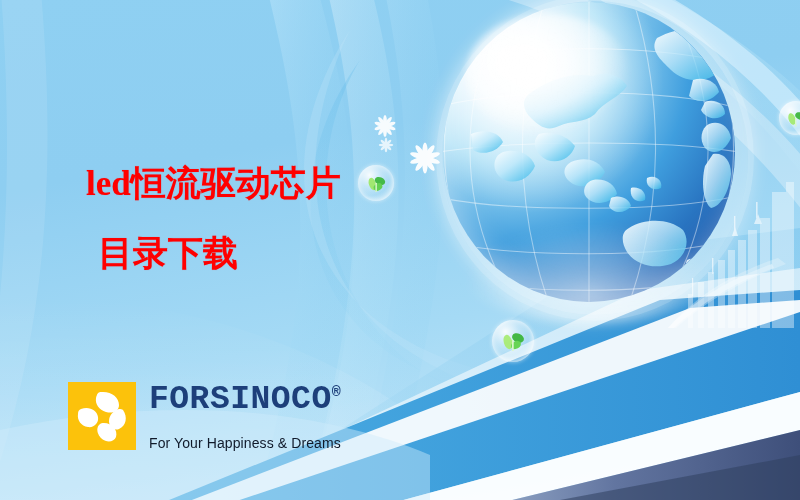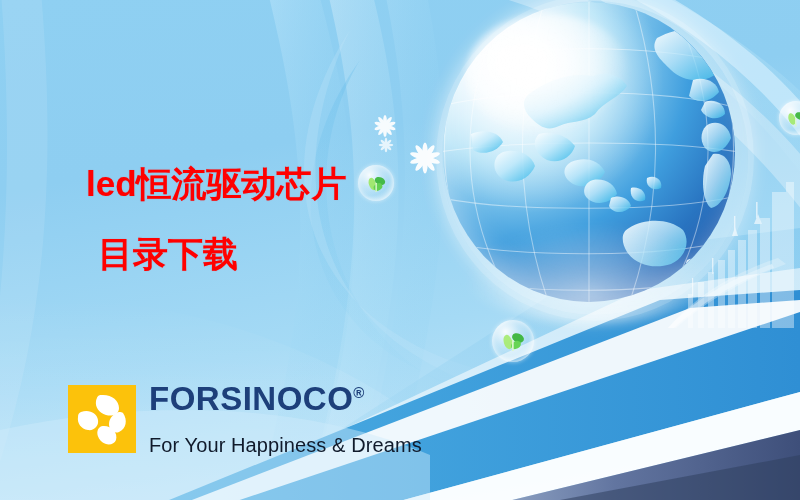--- a/index.html
+++ b/index.html
@@ -47,34 +47,34 @@
 
   
   .bubble{position:absolute;border-radius:50%;
     background:radial-gradient(circle at 32% 28%,rgba(255,255,255,.92) 0%,rgba(255,255,255,.40) 32%,rgba(255,255,255,.10) 58%,rgba(255,255,255,.46) 88%,rgba(255,255,255,.70) 100%);
     box-shadow:inset 0 0 6px rgba(255,255,255,.9), 0 0 4px rgba(255,255,255,.55);}
 
   
   .headline{position:absolute;left:86px;top:163px;width:360px;}
   .hl-line{color:#ff0000;line-height:1.22;white-space:nowrap;text-shadow:0 0 1px rgba(255,0,0,.35);}
   .hl-1{font-size:35px;font-weight:700;font-family:"Liberation Serif",serif;}
-  .hl-1 .latin{font-family:Liberation Sans, sans-serif;font-weight:700;}
+  .hl-1 .latin{font-family:Liberation Serif, serif;font-weight:700;}
   .hl-2{font-size:35px;font-weight:700;font-family:"Liberation Serif",serif;margin-top:27px;padding-left:12px;}
 
   
   .logo{position:absolute;left:68px;top:382px;display:flex;align-items:center;}
   .logo-mark{width:68px;height:68px;background:#fcc20b;position:relative;flex:0 0 auto;}
   .logo-text{margin-left:13px;}
   .logo-name{
-    font-family:Liberation Sans, sans-serif;font-weight:700;font-size:33px;letter-spacing:.5px;
+    font-family:Liberation Mono, monospace;font-weight:700;font-size:33px;letter-spacing:.5px;
     color:#1d3f7a;line-height:1;white-space:nowrap;position:relative;
   }
   .logo-name .reg{font-size:15px;vertical-align:super;font-weight:700;}
   .logo-tag{
-    font-family:"Liberation Sans",sans-serif;font-size:20px;color:#101a2b;
+    font-family:"Liberation Sans",sans-serif;font-size:14px;color:#101a2b;
     line-height:1;margin-top:20px;white-space:nowrap;letter-spacing:.1px;
   }
 </style>
 </head>
 <body>
 
 <div class="stage">
 
   <svg class="bgsvg" viewBox="0 0 800 500" preserveAspectRatio="none" aria-hidden="true">
     <defs>

